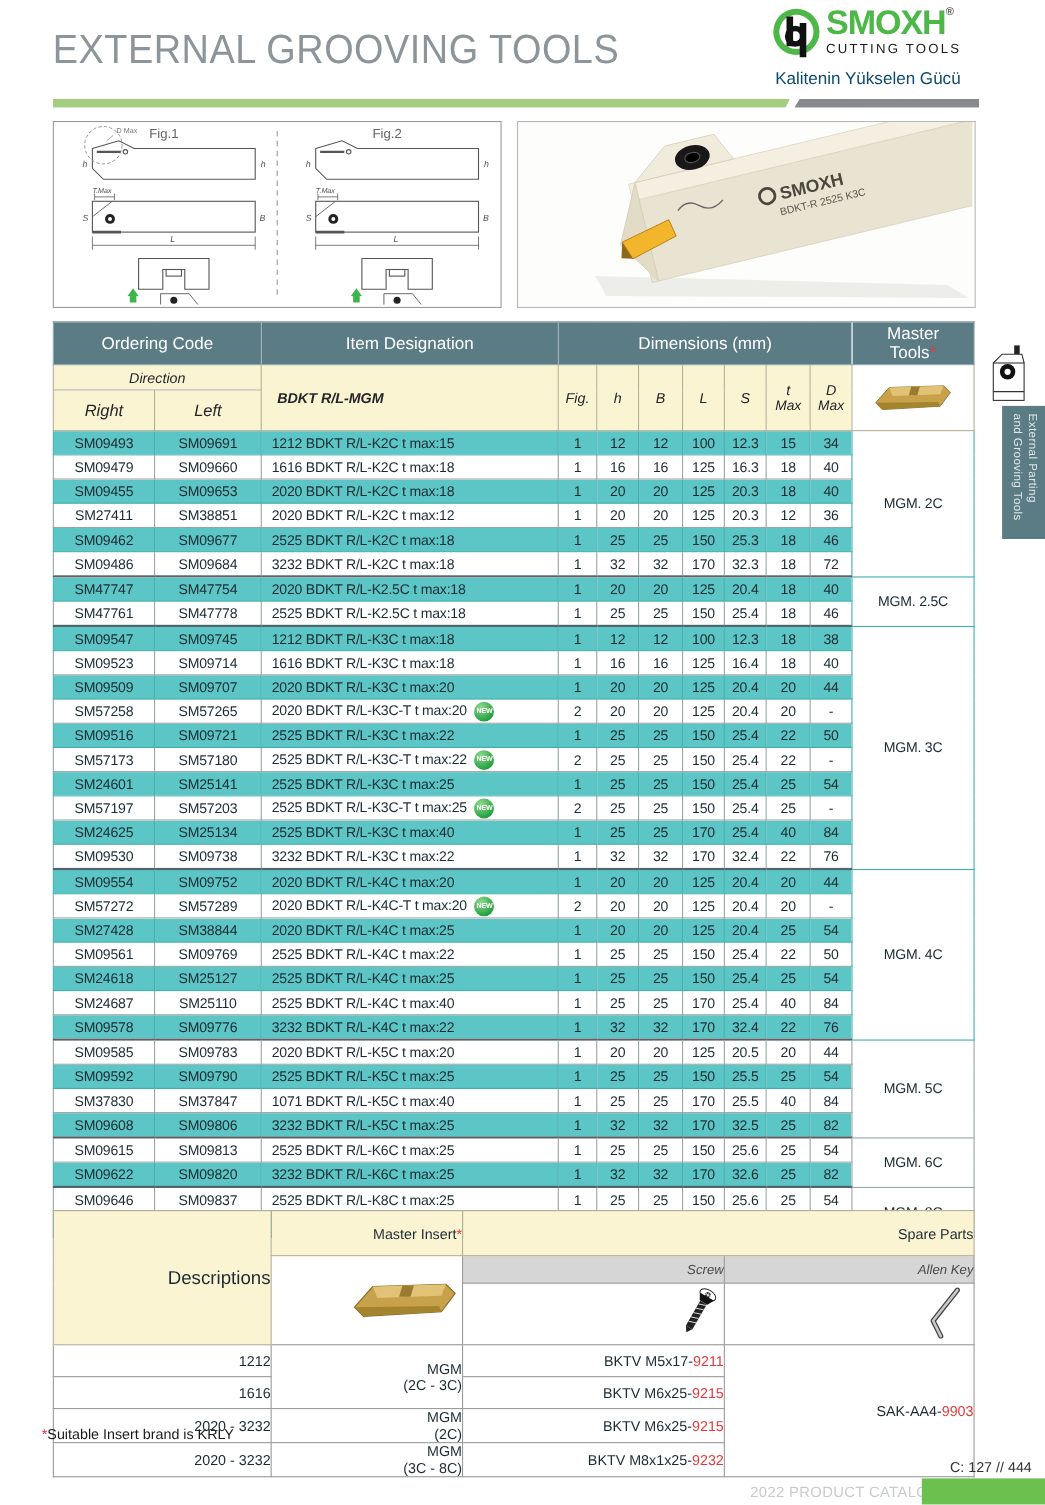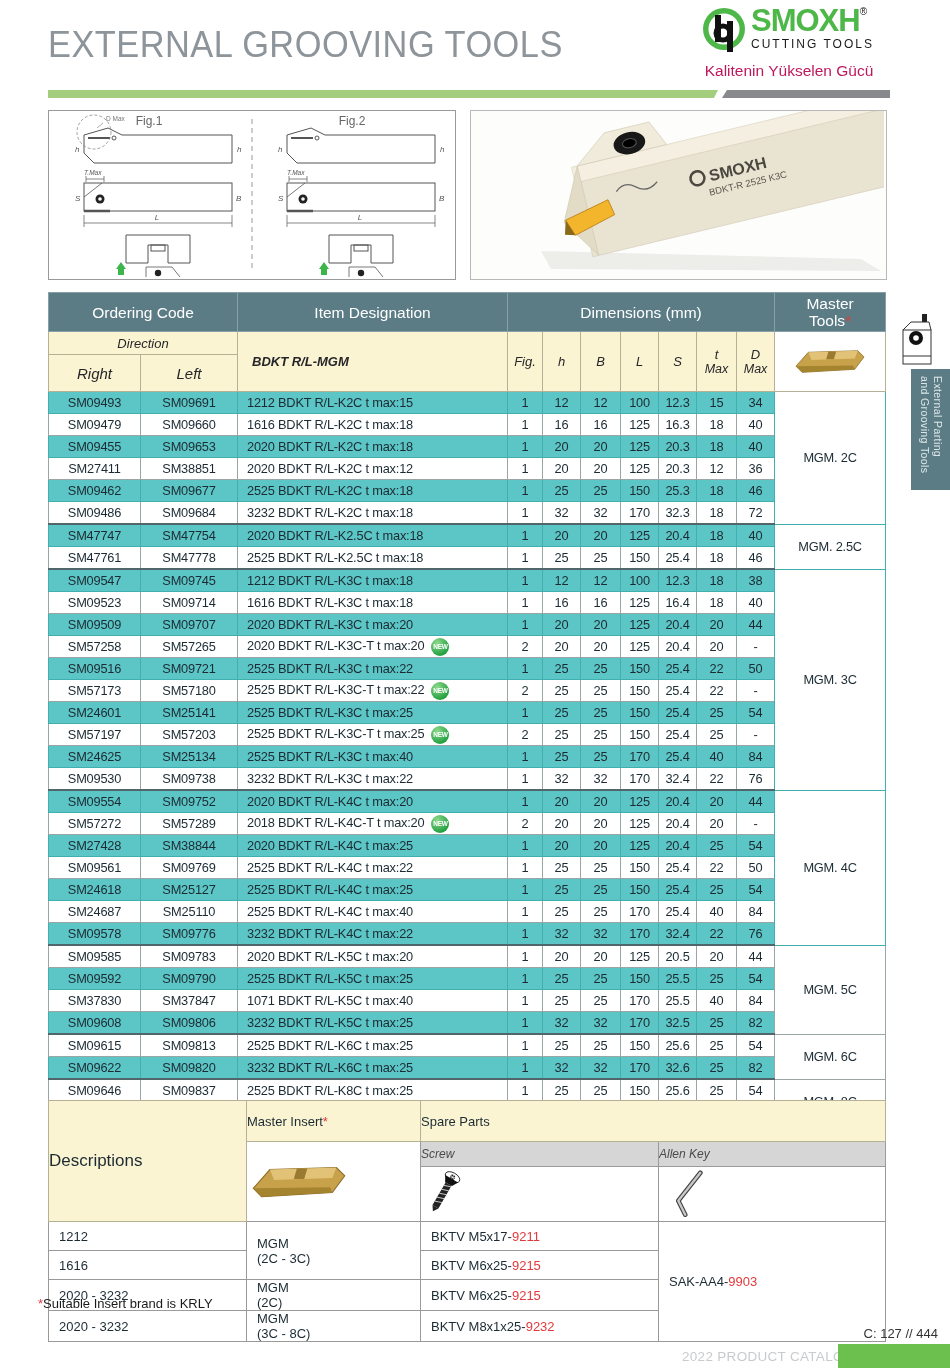--- a/index.html
+++ b/index.html
@@ -9,21 +9,21 @@
   
   .page-title{position:absolute;left:48px;top:24px;font-size:37px;color:#8d949a;
               letter-spacing:.5px;transform:scaleX(.93);transform-origin:left;}
   .logo{position:absolute;left:700px;top:6px;width:178px;}
   .logo-row{display:flex;align-items:flex-start;}
   .brand-col{margin-left:3px;}
   .brand-line{display:flex;align-items:flex-start;}
   .brand-name{font-size:31px;font-weight:bold;color:#4db848;letter-spacing:-1px;line-height:30px;}
   .brand-reg{font-size:10px;color:#222;margin-top:0;}
   .brand-sub{font-size:12px;letter-spacing:2px;color:#1a1a1a;margin-top:1px;text-align:center;}
-  .brand-tagline{font-size:15.5px;color:#be185d;margin-top:4px;text-align:center;width:178px;}
+  .brand-tagline{font-size:15.5px;color:#0c4a6e;margin-top:4px;text-align:center;width:178px;}
   .bar-green{position:absolute;left:48px;top:90px;width:670px;height:8px;background:#a2ce7e;
              clip-path:polygon(0 0,100% 0,calc(100% - 4px) 100%,0 100%);}
   .bar-gray{position:absolute;left:722px;top:90px;width:168px;height:8px;background:#87898c;
             clip-path:polygon(5px 0,100% 0,100% 100%,0 100%);}
 
   
   .fig-box{position:absolute;left:48px;top:110px;width:406px;height:168px;border:1px solid #9a9a9a;background:#fff;}
   .photo-box{position:absolute;left:470px;top:110px;width:415px;height:168px;border:1px solid #b8b8b8;background:#fdfdfc;}
 
   
@@ -49,21 +49,21 @@
              color:#fff;font-size:6.5px;font-weight:bold;line-height:18px;text-align:center;vertical-align:middle;}
 
   
   .side-tab{position:absolute;left:911px;top:369px;width:39px;height:121px;background:#5b7c85;
             writing-mode:vertical-rl;color:#dce6e8;font-size:10.5px;line-height:13.5px;
             padding:7px 6px;letter-spacing:.4px;box-sizing:border-box;}
   .mini-draw{position:absolute;left:899px;top:312px;}
 
   
   .bottom-table{position:absolute;left:48px;top:1100px;width:837px;}
-  .bottom-table td{border:1px solid #9a9a9a;text-align:left;padding:0;overflow:hidden;}
+  .bottom-table td{border:1px solid #9a9a9a;text-align:right;padding:0;overflow:hidden;}
   .bt-r1 td{height:40px;}
   .bt-r2 td{height:24px;}
   .bt-r3 td{height:54px;}
   .bt-data td{height:28px;font-size:13px;padding-left:10px;}
   .bt-head{background:#faf4d2;font-size:13px;border-color:#b6b095 !important;}
   .desc-cell{background:#faf4d2;font-size:17px;border-color:#b6b095 !important;}
   .bt-gray{background:#d6d6d6;font-style:italic;font-size:12px;color:#4a4a4a;}
   .bt-img-cell{background:#fff;}
   .master-text div{font-size:13px;line-height:15px;}
   .red{color:#e23a3c;}
@@ -451,21 +451,21 @@
           <td>20</td>
           <td>125</td>
           <td>20.4</td>
           <td>20</td>
           <td>44</td>
           <td class="group-cell" rowspan="7">MGM. 4C</td>
         </tr>
         <tr class="row-white">
           <td>SM57272</td>
           <td>SM57289</td>
-          <td class="desig"><span>2018 BDKT R/L-K4C-T t max:20</span><span class="new-badge">NEW</span></td>
+          <td class="desig"><span>2020 BDKT R/L-K4C-T t max:20</span><span class="new-badge">NEW</span></td>
           <td>2</td>
           <td>20</td>
           <td>20</td>
           <td>125</td>
           <td>20.4</td>
           <td>20</td>
           <td>-</td>
         </tr>
         <tr class="row-teal">
           <td>SM27428</td>

